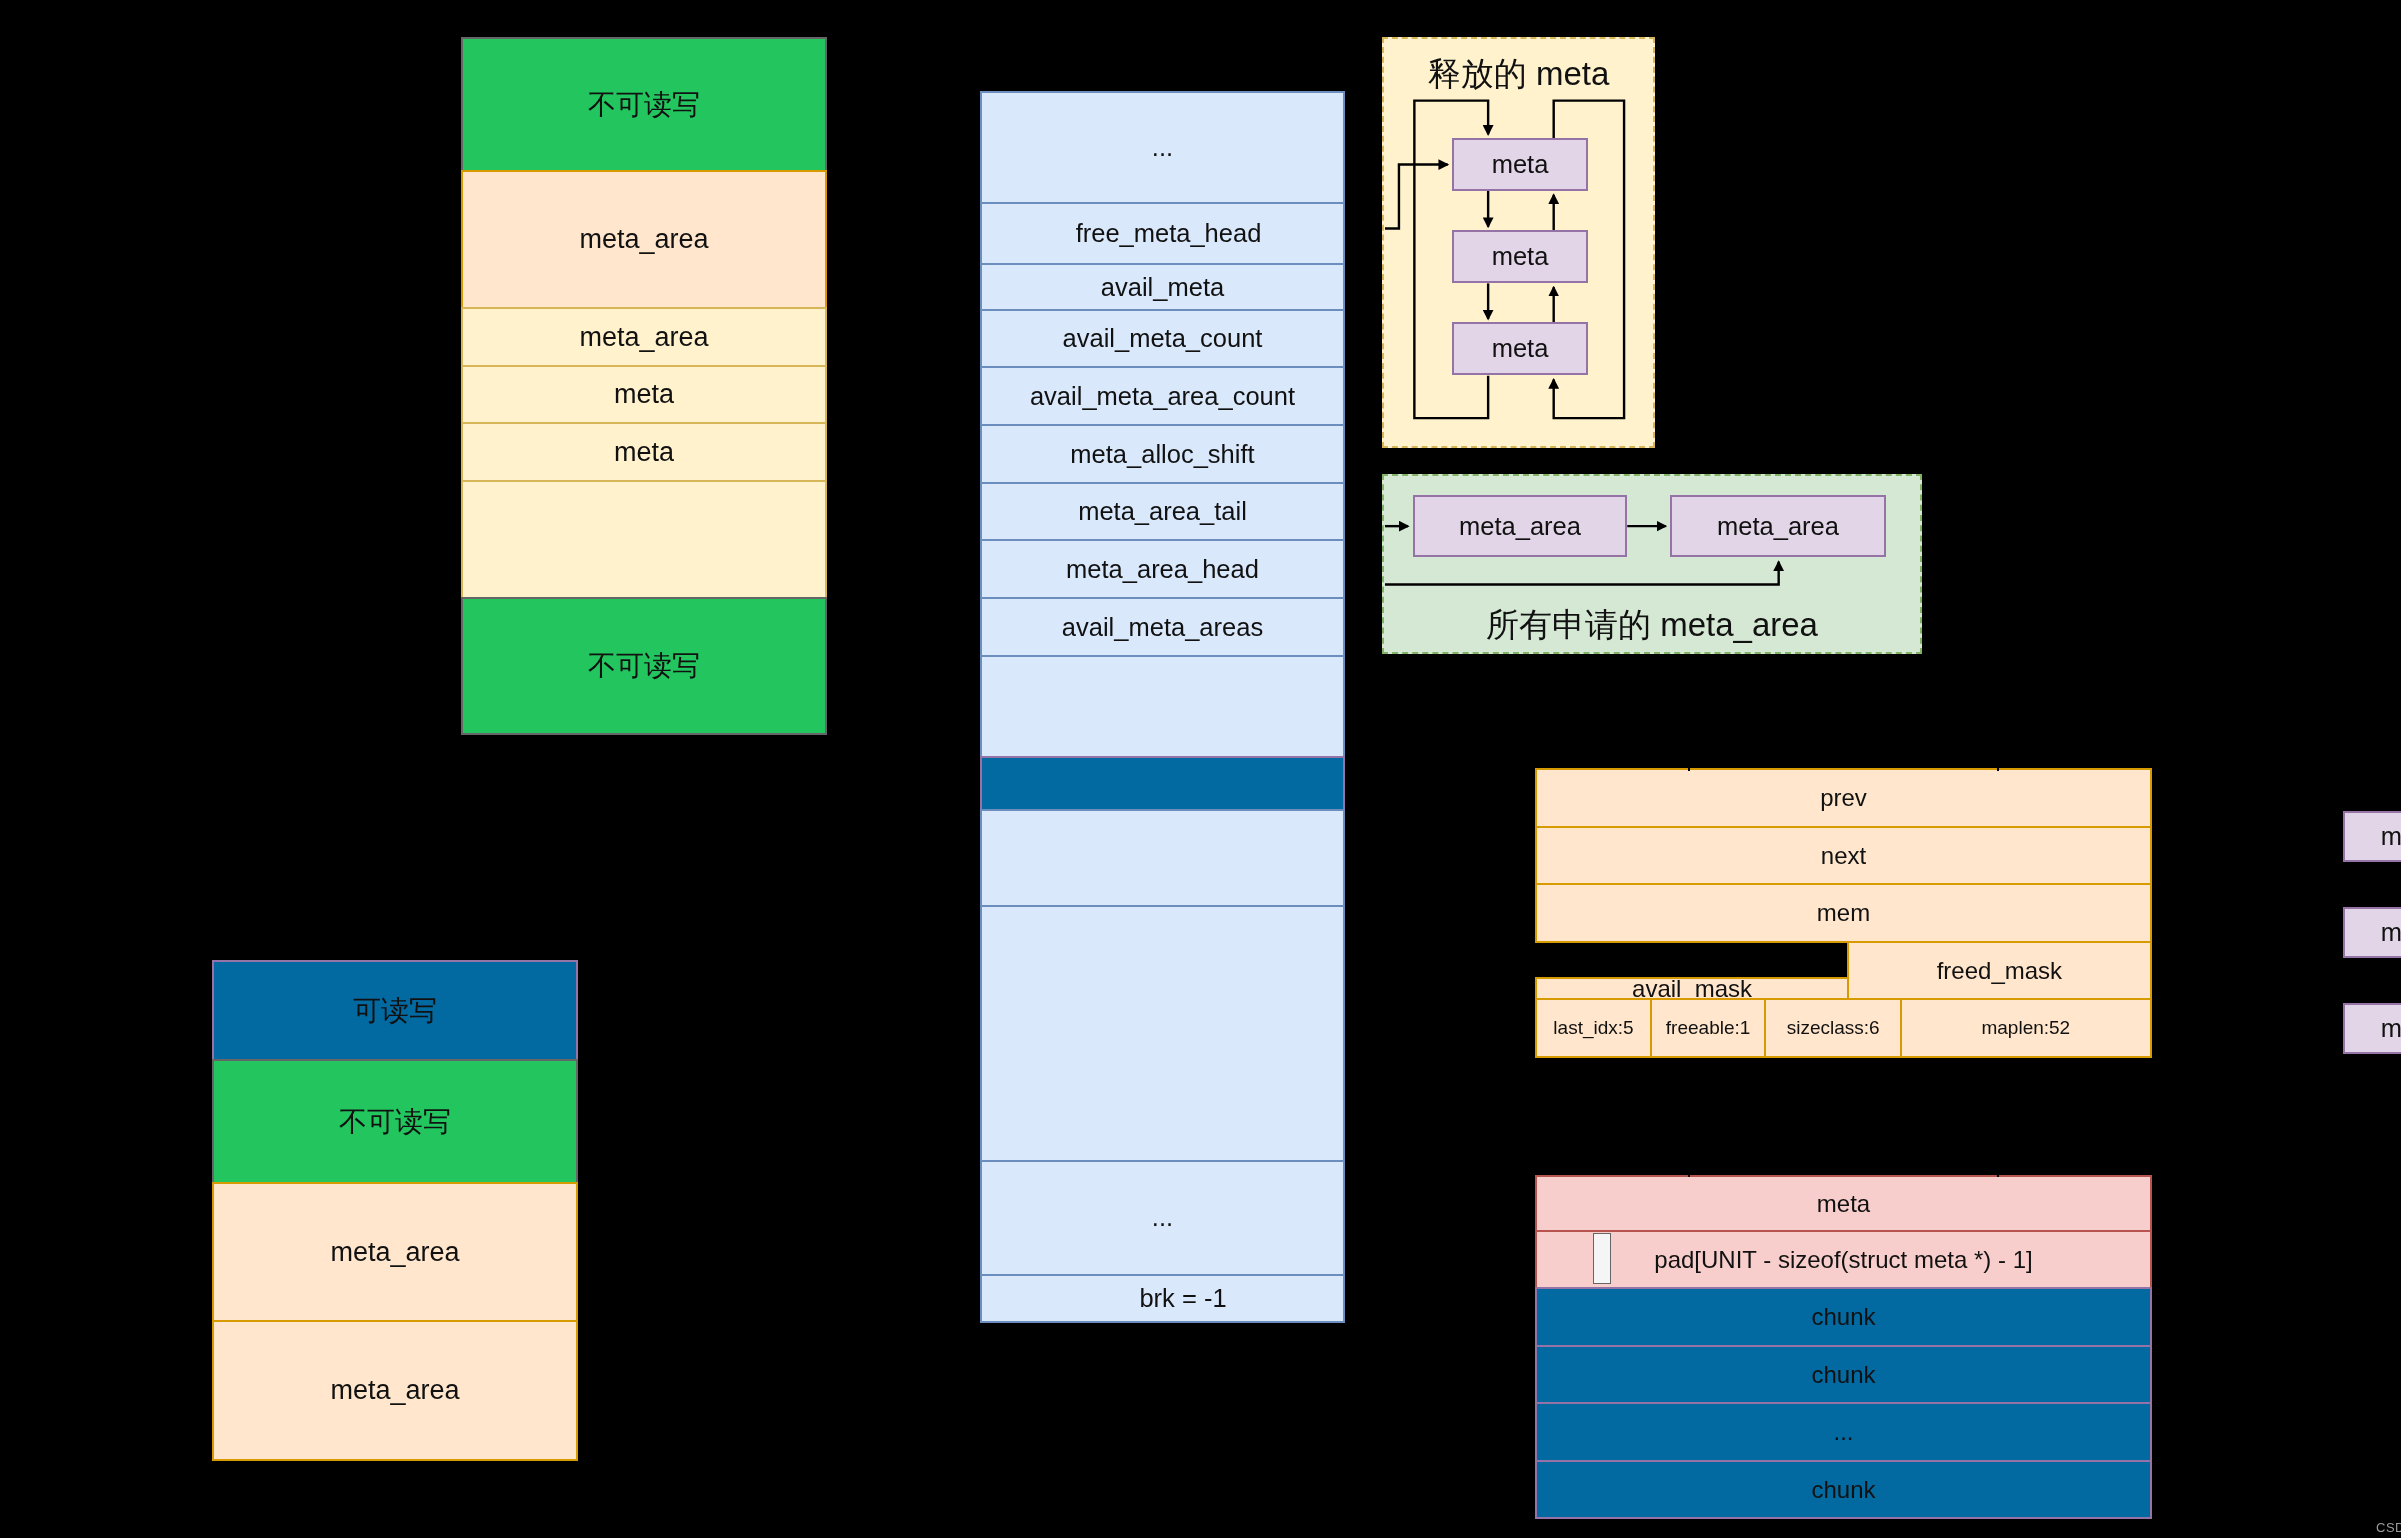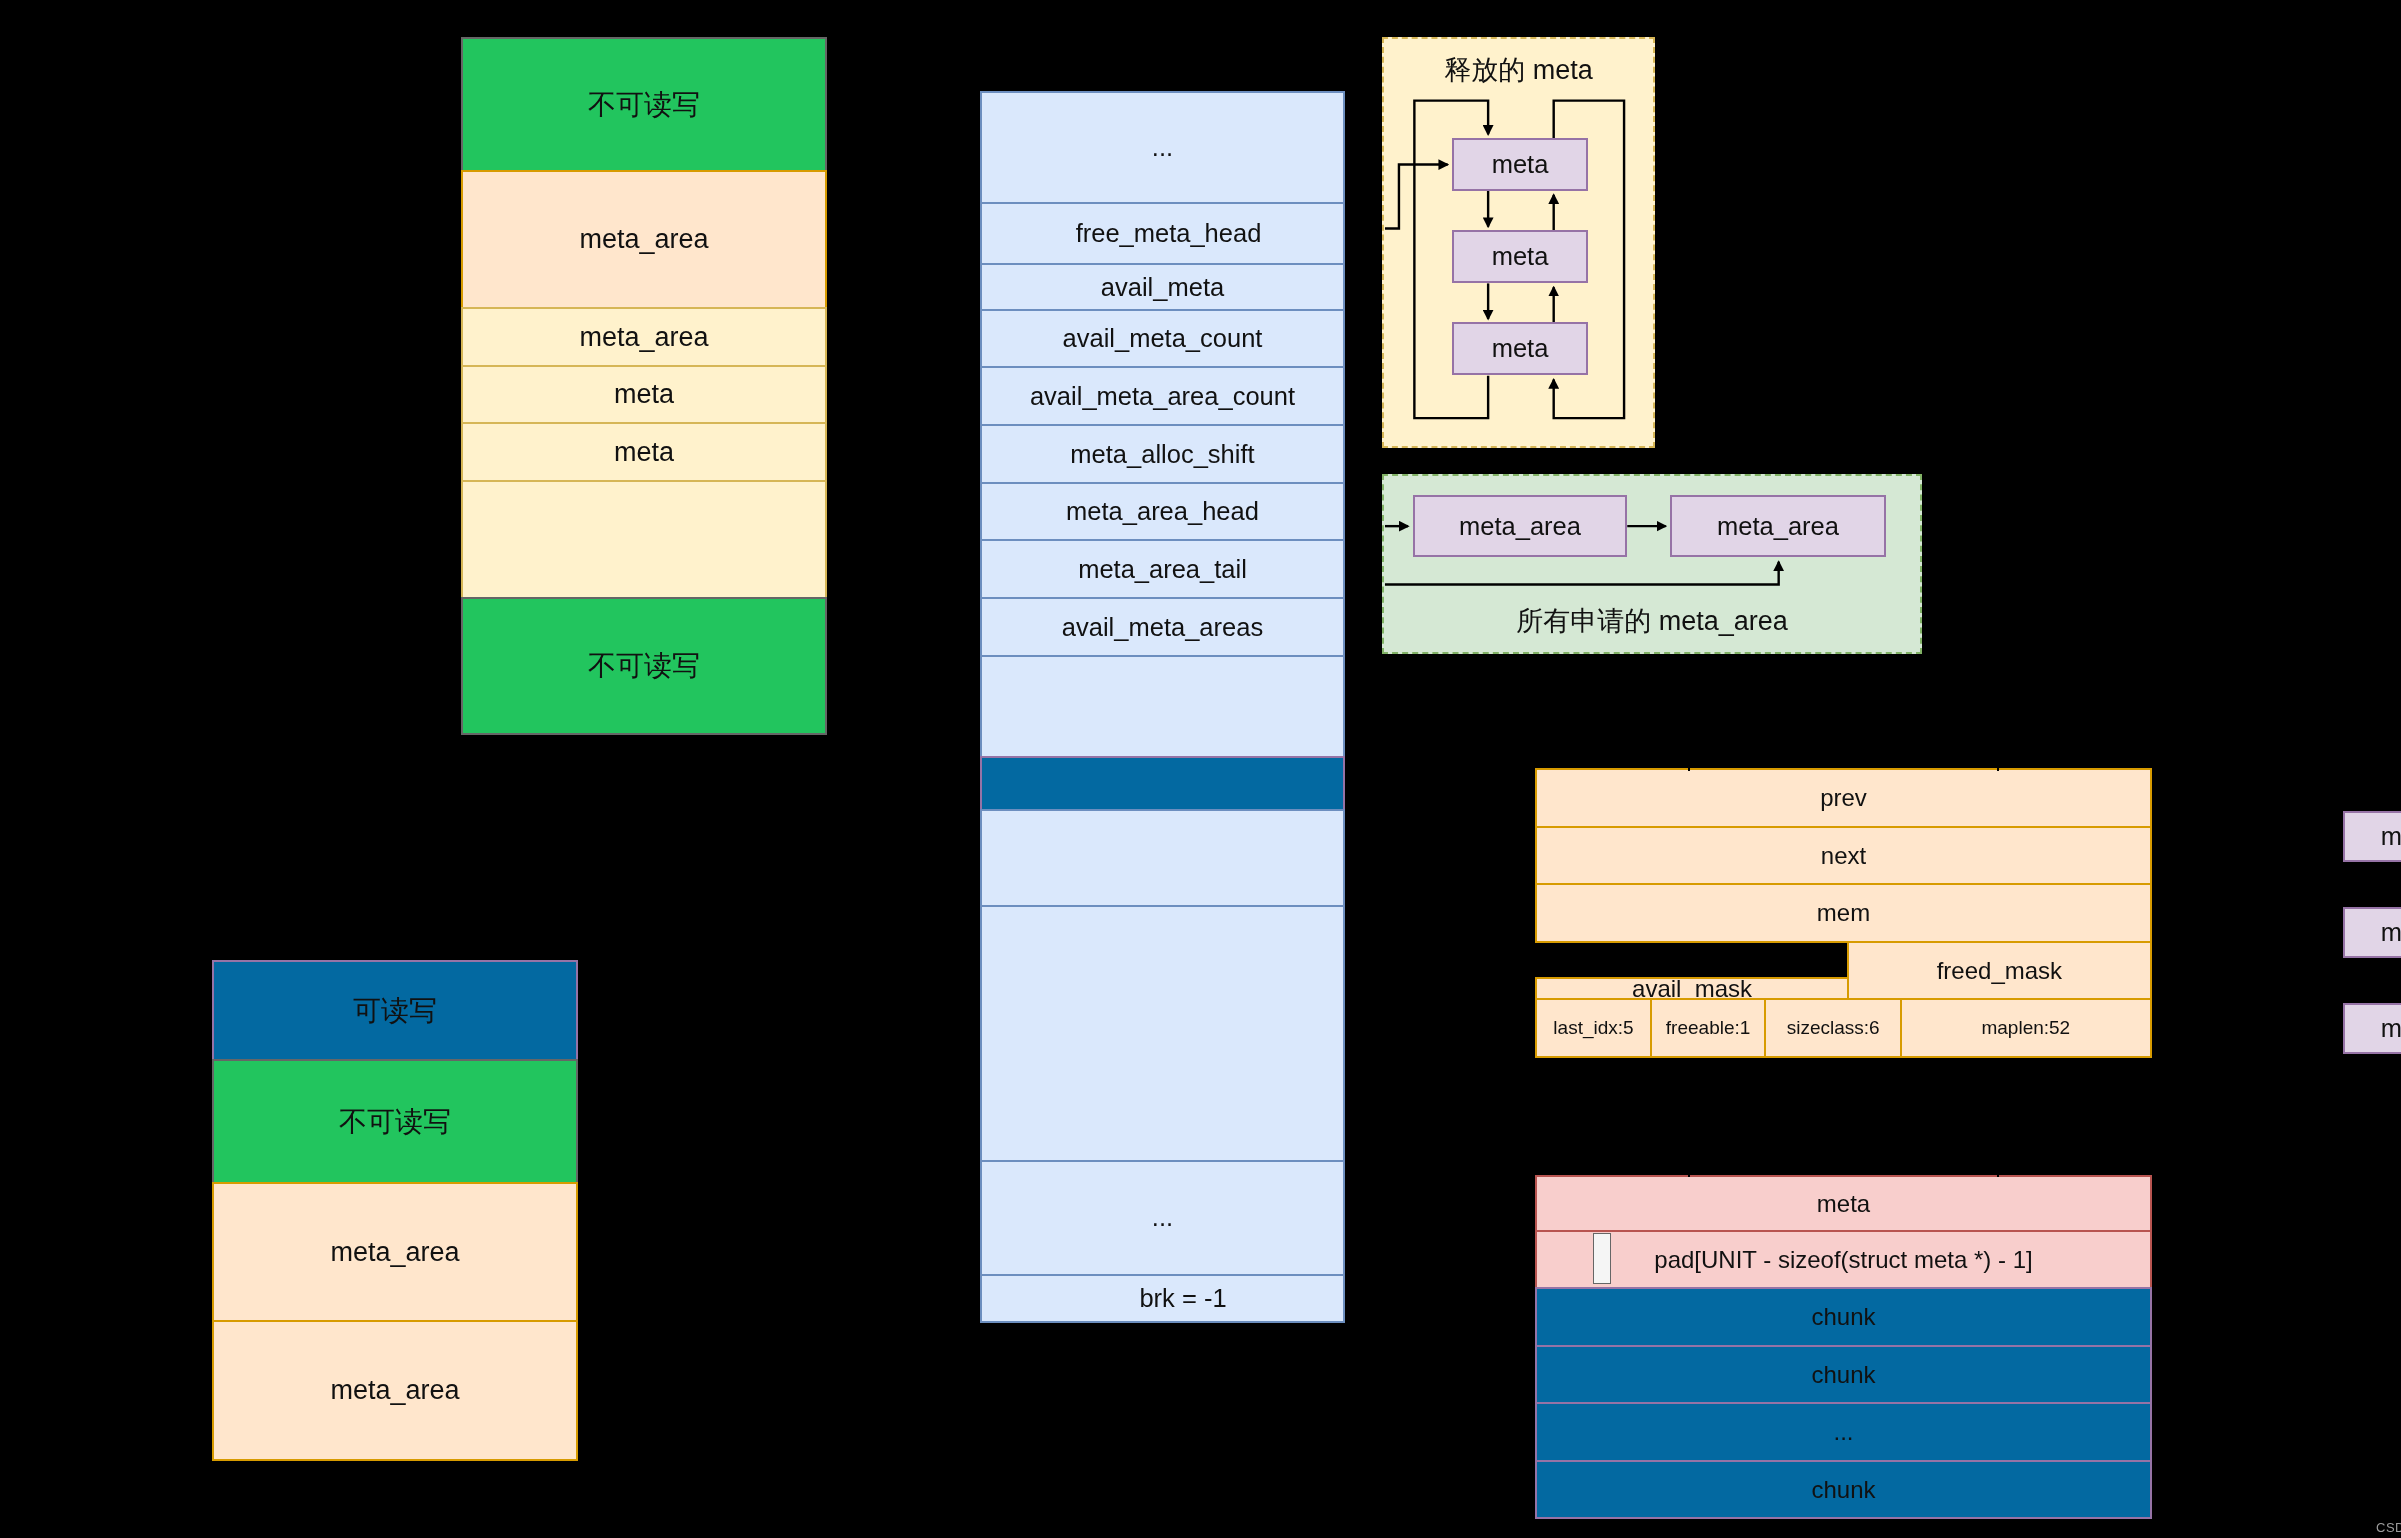--- a/index.html
+++ b/index.html
@@ -28,21 +28,21 @@
   .f50{font-size:24px;}
   .f40{font-size:19px;}
   
   .group{box-sizing:border-box;position:absolute;}
   #freed-meta-group{border:2.4px dashed #d6b656;background:#fff2cc;}
   #meta-area-group {border:2.4px dashed #82b366;background:#d5e8d4;}
   .node{
     position:absolute;box-sizing:border-box;background:#e1d5e7;border:2.4px solid #9673a6;
     display:flex;align-items:center;justify-content:center;font-size:25.5px;
   }
-  .group-title{position:absolute;left:0;right:0;text-align:center;font-size:27px;}
+  .group-title{position:absolute;left:0;right:0;text-align:center;font-size:33px;}
   .cells{display:flex;align-items:stretch;padding:0;}
   .cell{
     box-sizing:border-box;border:2.4px solid #d79b00;background:#ffe6cc;
     display:flex;align-items:center;justify-content:center;text-align:center;
   }
   .cell + .cell{margin-left:-2.4px;}
   .tick{position:absolute;width:2.4px;height:5.8px;background:#000;}
   #pad-marker{
     position:absolute;left:56px;top:1px;width:18px;height:51px;
     background:#f5f5f5;border:1.4px solid #666;box-sizing:border-box;
@@ -95,24 +95,24 @@
     <div class="row blue f53" style="height:60px;">
         <span>avail_meta_count</span>
       </div>
     <div class="row blue f53" style="height:60px;">
         <span>avail_meta_area_count</span>
       </div>
     <div class="row blue f53" style="height:60px;">
         <span>meta_alloc_shift</span>
       </div>
     <div class="row blue f53" style="height:60px;">
+        <span>meta_area_tail</span>
+      </div>
+    <div class="row blue f53" style="height:60px;">
         <span>meta_area_head</span>
-      </div>
-    <div class="row blue f53" style="height:60px;">
-        <span>meta_area_tail</span>
       </div>
     <div class="row blue f53" style="height:61px;">
         <span>avail_meta_areas</span>
       </div>
     <div class="row blue f53" style="height:103px;">
         <span></span>
       </div>
     <div class="row purple f53" style="height:55px;">
         <span></span>
       </div>

